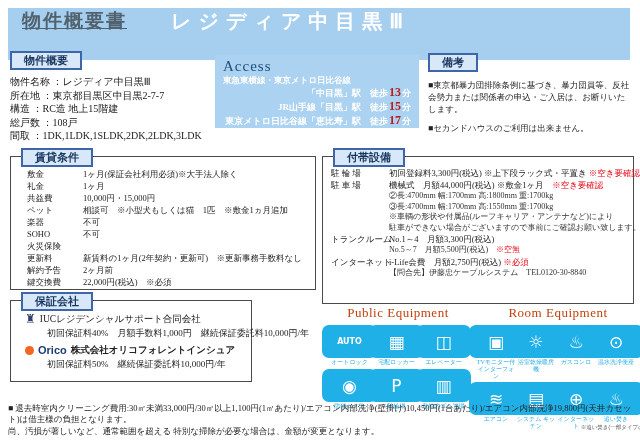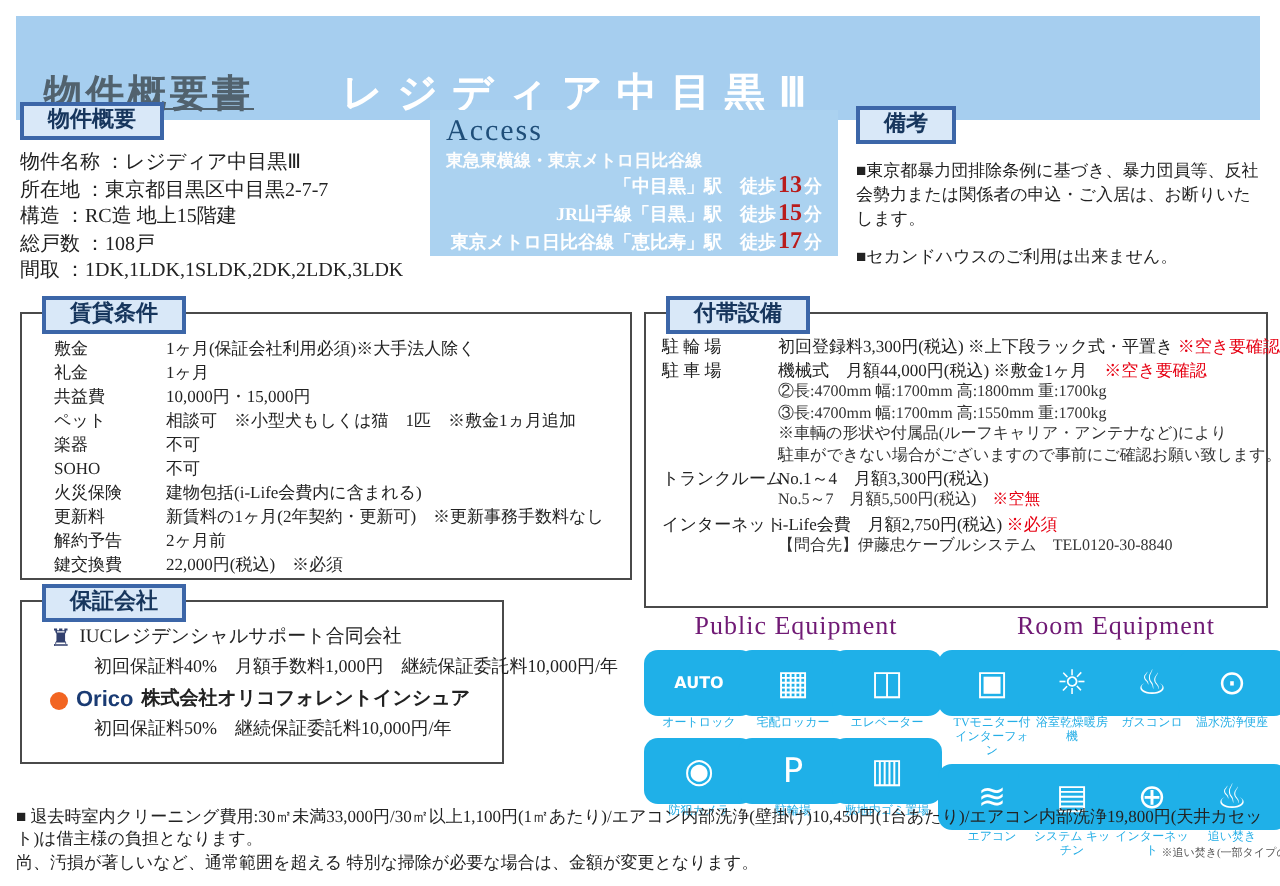--- a/index.html
+++ b/index.html
@@ -1,20 +1,20 @@
 <!DOCTYPE html>
 <html><head>
 <meta charset="utf-8">
 <style>
   html,body{margin:0;padding:0;background:#fff;}
   .page{position:relative;width:640px;height:443px;background:#ffffff;overflow:hidden;
         font-family:"Liberation Serif",serif;color:#222;}
   
   .hdr{position:absolute;left:8px;top:8px;width:622px;height:52px;background:#a6ceef;
-       display:flex;align-items:flex-end;}
+       display:flex;align-items:flex-start;}
   .hdr-doc{margin-left:14px;font-size:19px;font-weight:bold;color:#51626e;
            text-decoration:underline;letter-spacing:2px;}
   .hdr-prop{margin-left:44px;font-size:20px;font-weight:bold;color:#ffffff;letter-spacing:7px;}
   
   .seclabel{display:inline-block;border:2px solid #3c66a8;background:#d9e8f8;color:#17365d;
             font-weight:bold;font-size:11px;padding:0 12px;line-height:15px;white-space:nowrap;}
   
   .overview{position:absolute;left:10px;top:50px;width:212px;}
   .overview .seclabel{margin-bottom:5px;}
   .ov-line{font-size:10px;line-height:13.5px;white-space:nowrap;}
@@ -54,21 +54,21 @@
   .f-row{display:flex;font-size:8.5px;line-height:12px;}
   .f-label{width:58px;flex:none;white-space:nowrap;}
   .f-value{flex:1;white-space:nowrap;}
   .f-sub{margin-left:58px;font-size:8px;line-height:10.5px;color:#333;white-space:nowrap;}
   .red{color:#e60012;}
   
   .equip{position:absolute;left:322px;top:305px;width:318px;height:96px;}
   .eq-group{position:absolute;top:0;}
   .eq-public{left:4px;width:144px;}
   .eq-room{left:154px;width:164px;}
-  .eq-title{font-size:13px;color:#701a75;text-align:center;margin:0 0 4px 0;letter-spacing:.5px;}
+  .eq-title{font-size:13px;color:#c2410c;text-align:center;margin:0 0 4px 0;letter-spacing:.5px;}
   .eq-grid{display:flex;flex-wrap:wrap;}
   .eq-public .eq-cell{width:47px;}
   .eq-room .eq-cell{width:40px;}
   .eq-cell{display:flex;flex-direction:column;align-items:center;margin-bottom:2px;}
   .eq-iconbox{width:55px;height:33px;background:#1fb0e8;border-radius:7px;display:flex;
               align-items:center;justify-content:center;color:#fff;
               font-family:"DejaVu Sans",sans-serif;font-size:17px;}
   .glyph-sm{font-size:8px;font-weight:bold;letter-spacing:0;}
   .eq-label{font-size:6px;color:#25aee6;text-align:center;line-height:7px;margin-top:1px;min-height:8px;}
   .eq-note{font-size:5.5px;color:#555;line-height:6px;text-align:center;white-space:nowrap;}
@@ -146,21 +146,20 @@
         <div class="r-row">
           <span class="r-label">楽器</span>
           <span class="r-value">不可</span>
         </div>
         <div class="r-row">
           <span class="r-label">SOHO</span>
           <span class="r-value">不可</span>
         </div>
         <div class="r-row">
           <span class="r-label">火災保険</span>
-          <span class="r-value">建物包括(i-Life会費内に含まれる)</span>
         </div>
         <div class="r-row">
           <span class="r-label">更新料</span>
           <span class="r-value">新賃料の1ヶ月(2年契約・更新可)　※更新事務手数料なし</span>
         </div>
         <div class="r-row">
           <span class="r-label">解約予告</span>
           <span class="r-value">2ヶ月前</span>
         </div>
         <div class="r-row">

